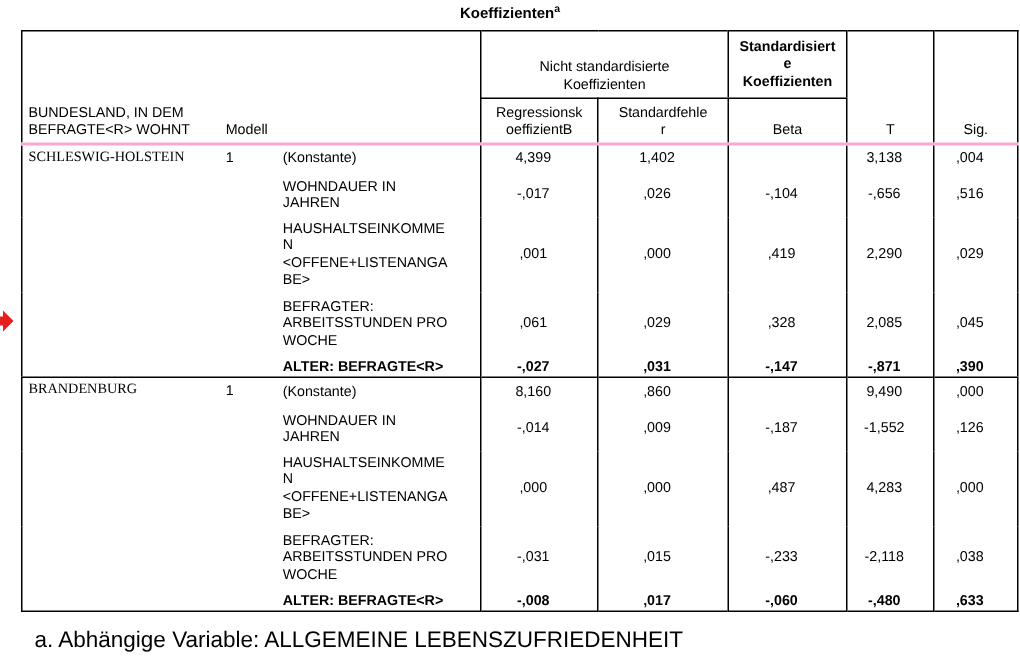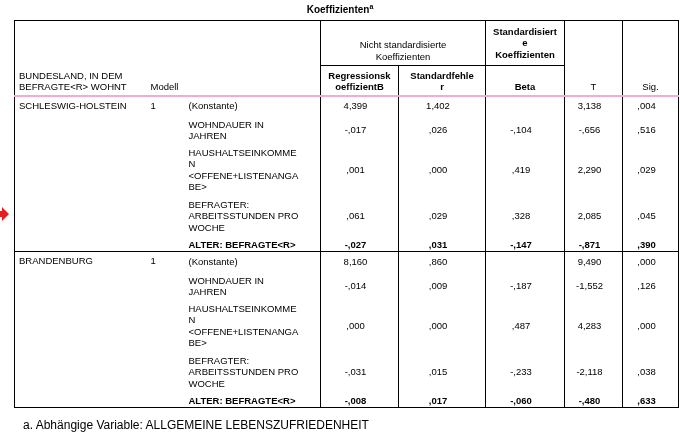--- a/index.html
+++ b/index.html
@@ -8,42 +8,42 @@
   #title{position:absolute;top:3px;left:0;width:680px;text-align:center;
          font-size:10px;font-weight:bold;}
   #title sup{font-size:7px;}
   table.spss{position:absolute;left:14px;top:20px;width:664px;
              border-collapse:collapse;table-layout:fixed;
              border:1.5px solid #000;}
   td{font-size:9.5px;line-height:11.5px;padding:0;vertical-align:middle;
      overflow:hidden;}
   
   tr.h1{height:45px;}
-  tr.h2{height:30px;font-weight:bold;}
+  tr.h2{height:30px;}
   .hbund{vertical-align:bottom;padding:0 0 2px 4px;white-space:pre-line;}
   .hmodell{vertical-align:bottom;padding:0 0 2px 3px;}
   .hvar{vertical-align:bottom;}
   .hnsk{border-left:1px solid #000;border-bottom:1px solid #000;
         text-align:center;vertical-align:bottom;padding-bottom:3px;white-space:pre-line;}
   .hsk{border-left:1px solid #000;border-bottom:1px solid #000;
        text-align:center;vertical-align:middle;white-space:pre-line;font-weight:bold;}
   .ht,.hsig{border-left:1px solid #000;text-align:center;vertical-align:bottom;
             padding-bottom:2px;}
   .hsub{border-left:1px solid #000;text-align:center;vertical-align:bottom;
         padding-bottom:2px;white-space:pre-line;}
   tr.h2 td, td.hbund, td.hmodell, td.hvar, td.ht, td.hsig{border-bottom:2px solid #f9a8d4;}
   
-  .bund{vertical-align:top;padding:3px 0 0 4px;}
+  .bund{vertical-align:top;padding:3px 0 0 4px;font-family:Liberation Serif, serif;}
   .modell{vertical-align:top;padding:3px 0 0 3px;}
   .var{padding-left:3px;white-space:pre-line;}
   .num{text-align:center;padding-right:8px;border-left:1px solid #000;}
   tr.r0{height:20px;} tr.r1{height:29px;} tr.r2{height:50px;}
   tr.r3{height:43px;} tr.r4{height:14px;font-weight:bold;}
   .gsep{border-top:1.5px solid #000;}
-  #footnote{position:absolute;left:23px;top:418px;font-size:12px;}
+  #footnote{position:absolute;left:23px;top:418px;font-size:15px;}
   #marker{position:absolute;left:0;top:206px;width:10px;height:16px;}
 </style>
 </head>
 <body>
 
 <div id="page">
 
   <div id="title"><span>Koeffizienten</span><sup>a</sup></div>
 
   <span id="marker">

